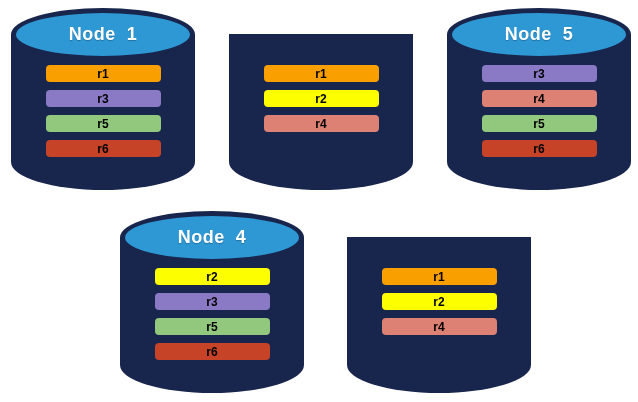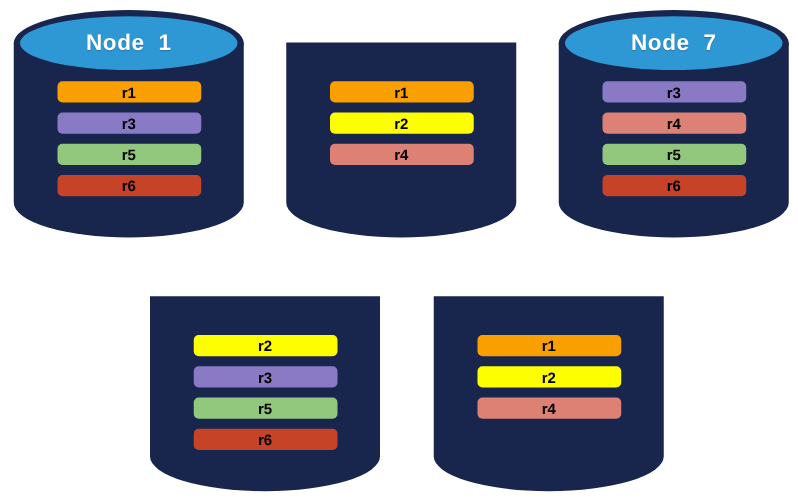--- a/index.html
+++ b/index.html
@@ -89,31 +89,34 @@
     <div class="cyl-body"></div>
     <div class="bars">
         <div class="bar" style="background: rgb(249, 160, 0);">r1</div>
         <div class="bar" style="background: rgb(253, 255, 0);">r2</div>
         <div class="bar" style="background: rgb(220, 129, 115);">r4</div>
       </div>
   </div>
     <div class="node" style="left: 447px; top: 8px;">
     <div class="cyl-body"></div>
     <div class="cyl-top">
-      <span class="node-title">Node  7</span>
+      <span class="node-title">Node  5</span>
     </div>
     <div class="bars">
         <div class="bar" style="background: rgb(138, 122, 197);">r3</div>
         <div class="bar" style="background: rgb(220, 129, 115);">r4</div>
         <div class="bar" style="background: rgb(146, 199, 126);">r5</div>
         <div class="bar" style="background: rgb(198, 67, 39);">r6</div>
       </div>
   </div>
     <div class="node" style="left: 120px; top: 211px;">
     <div class="cyl-body"></div>
+    <div class="cyl-top">
+      <span class="node-title">Node  4</span>
+    </div>
     <div class="bars">
         <div class="bar" style="background: rgb(253, 255, 0);">r2</div>
         <div class="bar" style="background: rgb(138, 122, 197);">r3</div>
         <div class="bar" style="background: rgb(146, 199, 126);">r5</div>
         <div class="bar" style="background: rgb(198, 67, 39);">r6</div>
       </div>
   </div>
     <div class="node" style="left: 347px; top: 211px;">
     <div class="cyl-body"></div>
     <div class="bars">

